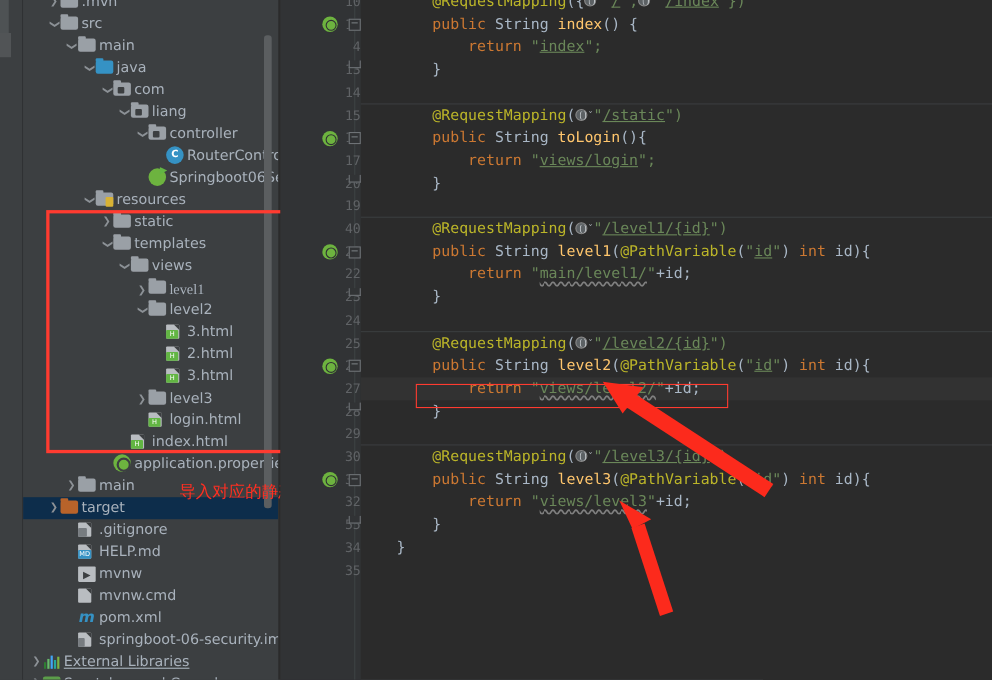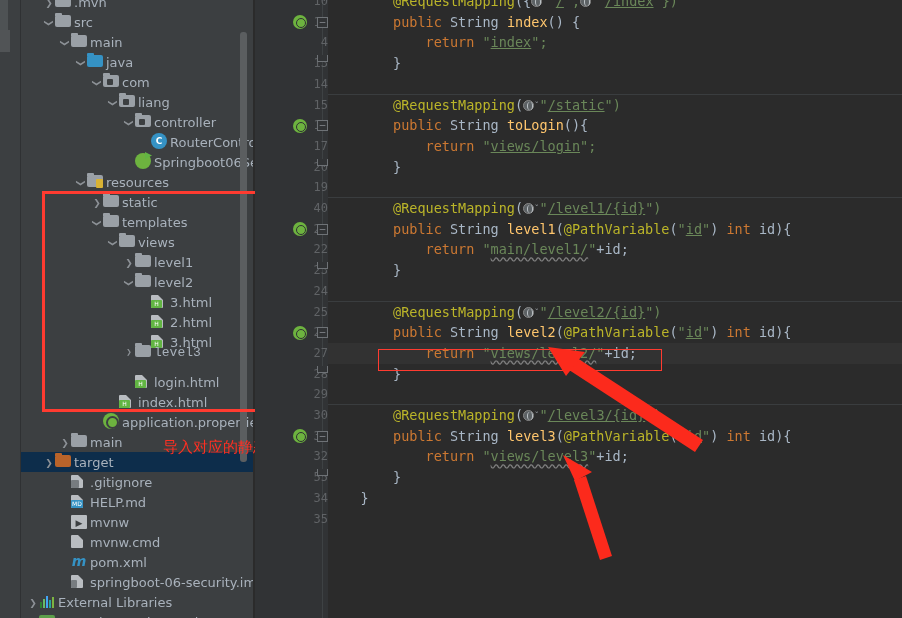--- a/index.html
+++ b/index.html
@@ -188,32 +188,32 @@
         <div class="tree-row" style="position: absolute; left: 0px; right: 0px; top: 52px;"><span style="display: inline-block; width: 54px;"></span><span class="arrow" style="transform: rotate(90deg); display: inline-block;">❯</span><span class="ico"><span class="ic-folder blue" style="position: absolute; left: 0px; top: 2px; width: 16px; height: 12px;"></span></span><span class="lbl">java</span></div>
         <div class="tree-row" style="position: absolute; left: 0px; right: 0px; top: 72px;"><span style="display: inline-block; width: 70px;"></span><span class="arrow" style="transform: rotate(90deg); display: inline-block;">❯</span><span class="ico"><span class="ic-folder pkg" style="position: absolute; left: 0px; top: 2px; width: 16px; height: 12px;"></span></span><span class="lbl">com</span></div>
         <div class="tree-row" style="position: absolute; left: 0px; right: 0px; top: 92px;"><span style="display: inline-block; width: 86px;"></span><span class="arrow" style="transform: rotate(90deg); display: inline-block;">❯</span><span class="ico"><span class="ic-folder pkg" style="position: absolute; left: 0px; top: 2px; width: 16px; height: 12px;"></span></span><span class="lbl">liang</span></div>
         <div class="tree-row" style="position: absolute; left: 0px; right: 0px; top: 112px;"><span style="display: inline-block; width: 102px;"></span><span class="arrow" style="transform: rotate(90deg); display: inline-block;">❯</span><span class="ico"><span class="ic-folder pkg" style="position: absolute; left: 0px; top: 2px; width: 16px; height: 12px;"></span></span><span class="lbl">controller</span></div>
         <div class="tree-row" style="position: absolute; left: 0px; right: 0px; top: 132px;"><span style="display: inline-block; width: 118px;"></span><span class="arrow none">❯</span><span class="ico"><span class="ic-class" style="position: absolute; left: 0px; top: 0px; width: 16px; height: 16px;">C</span></span><span class="lbl">RouterControl</span></div>
         <div class="tree-row" style="position: absolute; left: 0px; right: 0px; top: 152px;"><span style="display: inline-block; width: 102px;"></span><span class="arrow none">❯</span><span class="ico"><span class="ic-spring" style="position: absolute; left: 0px; top: 0px; width: 16px; height: 16px;"></span></span><span class="lbl">Springboot06Sec</span></div>
         <div class="tree-row" style="position: absolute; left: 0px; right: 0px; top: 172px;"><span style="display: inline-block; width: 54px;"></span><span class="arrow" style="transform: rotate(90deg); display: inline-block;">❯</span><span class="ico"><span class="ic-folder res" style="position: absolute; left: 0px; top: 2px; width: 16px; height: 12px;"></span></span><span class="lbl">resources</span></div>
         <div class="tree-row" style="position: absolute; left: 0px; right: 0px; top: 192px;"><span style="display: inline-block; width: 70px;"></span><span class="arrow">❯</span><span class="ico"><span class="ic-folder" style="position: absolute; left: 0px; top: 2px; width: 16px; height: 12px;"></span></span><span class="lbl">static</span></div>
         <div class="tree-row" style="position: absolute; left: 0px; right: 0px; top: 212px;"><span style="display: inline-block; width: 70px;"></span><span class="arrow" style="transform: rotate(90deg); display: inline-block;">❯</span><span class="ico"><span class="ic-folder" style="position: absolute; left: 0px; top: 2px; width: 16px; height: 12px;"></span></span><span class="lbl">templates</span></div>
         <div class="tree-row" style="position: absolute; left: 0px; right: 0px; top: 232px;"><span style="display: inline-block; width: 86px;"></span><span class="arrow" style="transform: rotate(90deg); display: inline-block;">❯</span><span class="ico"><span class="ic-folder" style="position: absolute; left: 0px; top: 2px; width: 16px; height: 12px;"></span></span><span class="lbl">views</span></div>
-        <div class="tree-row" style="position: absolute; left: 0px; right: 0px; top: 252px;"><span style="display: inline-block; width: 102px;"></span><span class="arrow">❯</span><span class="ico"><span class="ic-folder" style="position: absolute; left: 0px; top: 2px; width: 16px; height: 12px;"></span></span><span class="lbl">level1</span></div>
+        <div class="tree-row" style="position: absolute; left: 0px; right: 0px; top: 252px; font-family: Liberation Serif, serif;"><span style="display: inline-block; width: 102px;"></span><span class="arrow">❯</span><span class="ico"><span class="ic-folder" style="position: absolute; left: 0px; top: 2px; width: 16px; height: 12px;"></span></span><span class="lbl">level1</span></div>
         <div class="tree-row" style="position: absolute; left: 0px; right: 0px; top: 272px;"><span style="display: inline-block; width: 102px;"></span><span class="arrow" style="transform: rotate(90deg); display: inline-block;">❯</span><span class="ico"><span class="ic-folder" style="position: absolute; left: 0px; top: 2px; width: 16px; height: 12px;"></span></span><span class="lbl">level2</span></div>
         <div class="tree-row" style="position: absolute; left: 0px; right: 0px; top: 292px;"><span style="display: inline-block; width: 118px;"></span><span class="arrow none">❯</span><span class="ico"><span class="ic-doc" style="position: absolute; left: 0px; top: 2px; width: 12px; height: 13px;">
               <span class="badge green">H</span>
             </span></span><span class="lbl">3.html</span></div>
         <div class="tree-row" style="position: absolute; left: 0px; right: 0px; top: 312px;"><span style="display: inline-block; width: 118px;"></span><span class="arrow none">❯</span><span class="ico"><span class="ic-doc" style="position: absolute; left: 0px; top: 2px; width: 12px; height: 13px;">
               <span class="badge green">H</span>
             </span></span><span class="lbl">2.html</span></div>
         <div class="tree-row" style="position: absolute; left: 0px; right: 0px; top: 332px;"><span style="display: inline-block; width: 118px;"></span><span class="arrow none">❯</span><span class="ico"><span class="ic-doc" style="position: absolute; left: 0px; top: 2px; width: 12px; height: 13px;">
               <span class="badge green">H</span>
             </span></span><span class="lbl">3.html</span></div>
-        <div class="tree-row" style="position: absolute; left: 0px; right: 0px; top: 343px; font-family: Liberation Mono, monospace;"><span style="display: inline-block; width: 102px;"></span><span class="arrow">❯</span><span class="ico"><span class="ic-folder" style="position: absolute; left: 0px; top: 2px; width: 16px; height: 12px;"></span></span><span class="lbl">level3</span></div>
+        <div class="tree-row" style="position: absolute; left: 0px; right: 0px; top: 353px;"><span style="display: inline-block; width: 102px;"></span><span class="arrow">❯</span><span class="ico"><span class="ic-folder" style="position: absolute; left: 0px; top: 2px; width: 16px; height: 12px;"></span></span><span class="lbl">level3</span></div>
         <div class="tree-row" style="position: absolute; left: 0px; right: 0px; top: 372px;"><span style="display: inline-block; width: 102px;"></span><span class="arrow none">❯</span><span class="ico"><span class="ic-doc" style="position: absolute; left: 0px; top: 2px; width: 12px; height: 13px;">
               <span class="badge green">H</span>
             </span></span><span class="lbl">login.html</span></div>
         <div class="tree-row" style="position: absolute; left: 0px; right: 0px; top: 392px;"><span style="display: inline-block; width: 86px;"></span><span class="arrow none">❯</span><span class="ico"><span class="ic-doc" style="position: absolute; left: 0px; top: 2px; width: 12px; height: 13px;">
               <span class="badge green">H</span>
             </span></span><span class="lbl">index.html</span></div>
         <div class="tree-row" style="position: absolute; left: 0px; right: 0px; top: 412px;"><span style="display: inline-block; width: 70px;"></span><span class="arrow none">❯</span><span class="ico"><span class="ic-props" style="position: absolute; left: 0px; top: 0px; width: 16px; height: 16px;"></span></span><span class="lbl">application.properties</span></div>
         <div class="tree-row" style="position: absolute; left: 0px; right: 0px; top: 432px;"><span style="display: inline-block; width: 38px;"></span><span class="arrow">❯</span><span class="ico"><span class="ic-folder" style="position: absolute; left: 0px; top: 2px; width: 16px; height: 12px;"></span></span><span class="lbl">main</span></div>
         <div class="tree-row selected" style="position: absolute; left: 0px; right: 0px; top: 452px;"><span style="display: inline-block; width: 22px;"></span><span class="arrow">❯</span><span class="ico"><span class="ic-folder orange" style="position: absolute; left: 0px; top: 2px; width: 16px; height: 12px;"></span></span><span class="lbl">target</span></div>
         <div class="tree-row" style="position: absolute; left: 0px; right: 0px; top: 472px;"><span style="display: inline-block; width: 38px;"></span><span class="arrow none">❯</span><span class="ico"><span class="ic-doc" style="position: absolute; left: 0px; top: 2px; width: 12px; height: 13px;">
@@ -221,21 +221,21 @@
             </span></span><span class="lbl">.gitignore</span></div>
         <div class="tree-row" style="position: absolute; left: 0px; right: 0px; top: 492px;"><span style="display: inline-block; width: 38px;"></span><span class="arrow none">❯</span><span class="ico"><span class="ic-doc" style="position: absolute; left: 0px; top: 2px; width: 12px; height: 13px;">
               <span class="badge blue">MD</span>
             </span></span><span class="lbl">HELP.md</span></div>
         <div class="tree-row" style="position: absolute; left: 0px; right: 0px; top: 512px;"><span style="display: inline-block; width: 38px;"></span><span class="arrow none">❯</span><span class="ico"><span class="ic-run" style="position: absolute; left: 0px; top: 2px; width: 16px; height: 14px;">▶</span></span><span class="lbl">mvnw</span></div>
         <div class="tree-row" style="position: absolute; left: 0px; right: 0px; top: 532px;"><span style="display: inline-block; width: 38px;"></span><span class="arrow none">❯</span><span class="ico"><span class="ic-doc" style="position: absolute; left: 0px; top: 2px; width: 12px; height: 13px;"></span></span><span class="lbl">mvnw.cmd</span></div>
         <div class="tree-row" style="position: absolute; left: 0px; right: 0px; top: 552px;"><span style="display: inline-block; width: 38px;"></span><span class="arrow none">❯</span><span class="ico"><span class="ic-m" style="position: absolute; left: 0px; top: 0px; width: 16px; height: 16px;">m</span></span><span class="lbl">pom.xml</span></div>
         <div class="tree-row" style="position: absolute; left: 0px; right: 0px; top: 572px;"><span style="display: inline-block; width: 38px;"></span><span class="arrow none">❯</span><span class="ico"><span class="ic-doc" style="position: absolute; left: 0px; top: 2px; width: 12px; height: 13px;">
               <span class="badge grey" style="min-width: 6px;"></span>
             </span></span><span class="lbl">springboot-06-security.iml</span></div>
-        <div class="tree-row" style="position: absolute; left: 0px; right: 0px; top: 592px;"><span style="display: inline-block; width: 6px;"></span><span class="arrow">❯</span><span class="ico"><span class="ic-bars" style="position: absolute; left: 0px; top: 2px; width: 16px; height: 14px;">
+        <div class="tree-row" style="position: absolute; left: 0px; right: 0px; top: 592px; text-decoration: underline;"><span style="display: inline-block; width: 6px;"></span><span class="arrow">❯</span><span class="ico"><span class="ic-bars" style="position: absolute; left: 0px; top: 2px; width: 16px; height: 14px;">
               <span style="background: rgb(46, 125, 50); left: 1px; height: 6px; position: absolute; bottom: 1px; width: 2px;"></span>
               <span style="background: rgb(102, 187, 106); left: 4px; height: 9px; position: absolute; bottom: 1px; width: 2px;"></span>
               <span style="background: rgb(66, 165, 245); left: 7px; height: 12px; position: absolute; bottom: 1px; width: 2px;"></span>
               <span style="background: rgb(38, 166, 154); left: 10px; height: 8px; position: absolute; bottom: 1px; width: 2px;"></span>
               <span style="background: rgb(124, 179, 66); left: 13px; height: 11px; position: absolute; bottom: 1px; width: 2px;"></span>
             </span></span><span class="lbl">External Libraries</span></div>
         <div class="tree-row" style="position: absolute; left: 0px; right: 0px; top: 612px;"><span style="display: inline-block; width: 6px;"></span><span class="arrow">❯</span><span class="ico"><span class="ic-scratch" style="position: absolute; left: 0px; top: 2px; width: 16px; height: 13px;"></span></span><span class="lbl">Scratches and Consoles</span></div>
       </div>
     <div class="tree-scroll"></div>
   </div>

